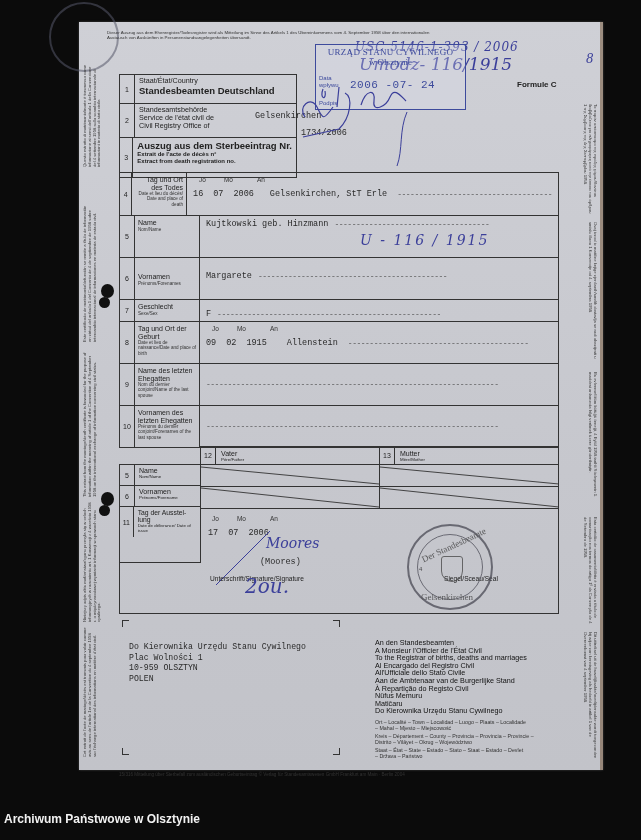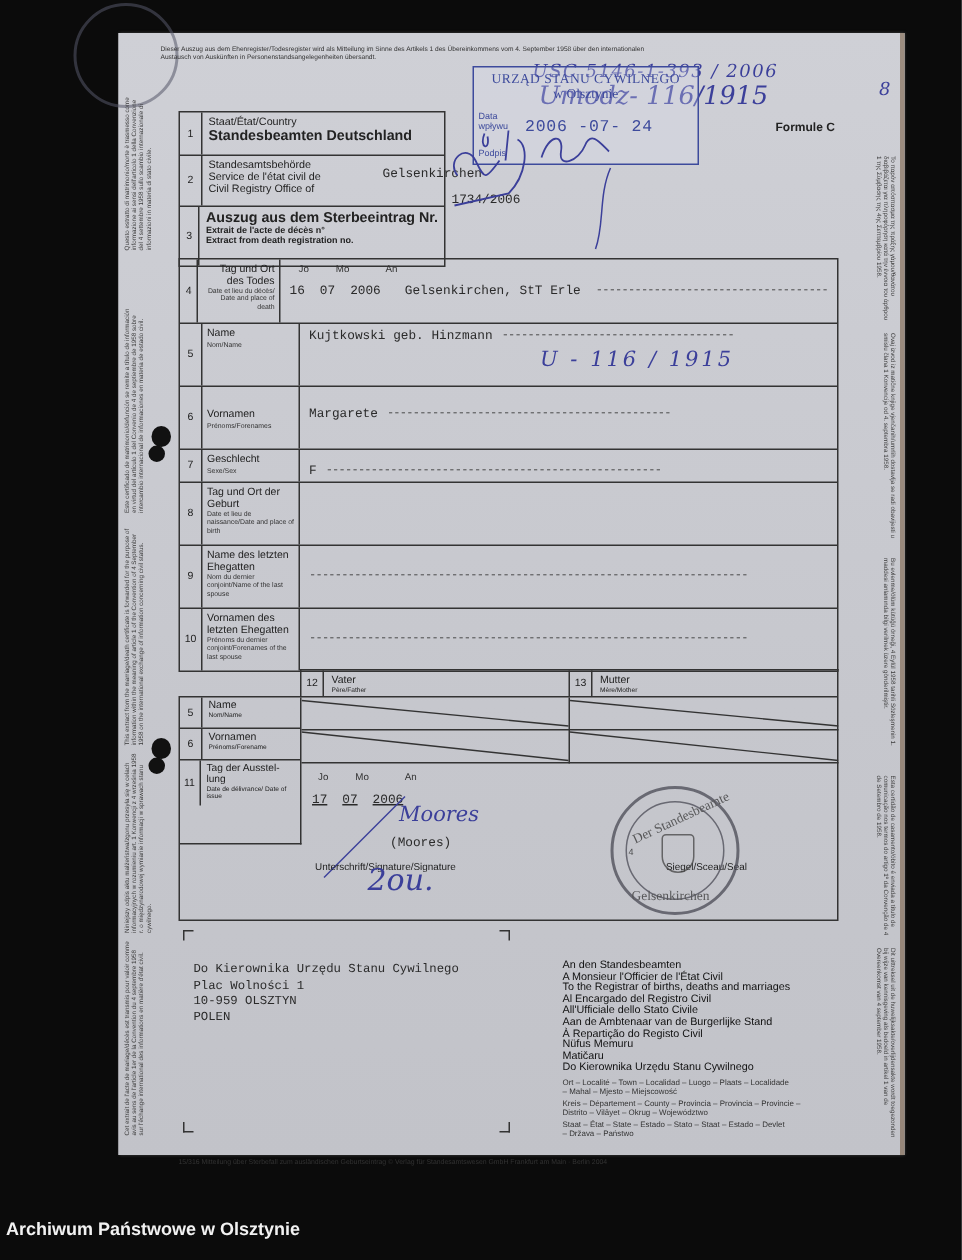--- a/index.html
+++ b/index.html
@@ -221,20 +221,34 @@
             <span class="dash" style="flex:1;margin-left:6px;">----------------------------------------------------</span>
           </div>
         </div>
     </div>
     <div class="mrow" style="height:42px;">
       <div class="num">8</div>
       <div class="cl">
           <div class="de">Tag und Ort der Geburt</div>
           <div class="fr">Date et lieu de naissance/Date and place of birth</div>
         </div>
+      <div class="cv">
+        <div class="dmy">
+            <span>Jo</span>
+            <span>Mo</span>
+            <span>An</span>
+          </div>
+        <div class="typed" style="display:flex;gap:10px;white-space:nowrap;">
+          <span>09</span>
+          <span>02</span>
+          <span>1915</span>
+          <span style="margin-left:10px;">Allenstein</span>
+          <span class="dash" style="flex:1;">------------------------------------------</span>
+        </div>
+      </div>
     </div>
     <div class="mrow" style="height:42px;">
       <div class="num">9</div>
       <div class="cl">
           <div class="de">Name des letzten Ehegatten</div>
           <div class="fr">Nom du dernier conjoint/Name of the last spouse</div>
         </div>
       <div class="cv">
           <div class="dash" style="margin-top:12px;">--------------------------------------------------------------------</div>
         </div>
@@ -304,21 +318,21 @@
           <line x1="179" y1="23" x2="358" y2="42" stroke="#333" stroke-width="0.9"></line>
         </svg>
       </div>
 
       <div class="abs" style="left:88px;top:50px;">
         <div class="dmy" style="padding-left:4px;">
             <span>Jo</span>
             <span>Mo</span>
             <span>An</span>
           </div>
-        <div class="typed" style="display:flex;gap:10px;text-decoration:underline;">
+        <div class="typed" style="display:flex;gap:10px;">
           <span>17</span>
           <span>07</span>
           <span>2006</span>
         </div>
       </div>
       <div class="abs hand" style="left:146px;top:70px;font-size:14px;">Moores</div>
       <svg class="abs" style="left:90px;top:64px;" width="70" height="60">
           <line x1="60" y1="2" x2="6" y2="56" stroke="#3b3f9a" stroke-width="1"></line>
         </svg>
       <div class="abs typed" style="left:140px;top:92px;">(Moores)</div>

